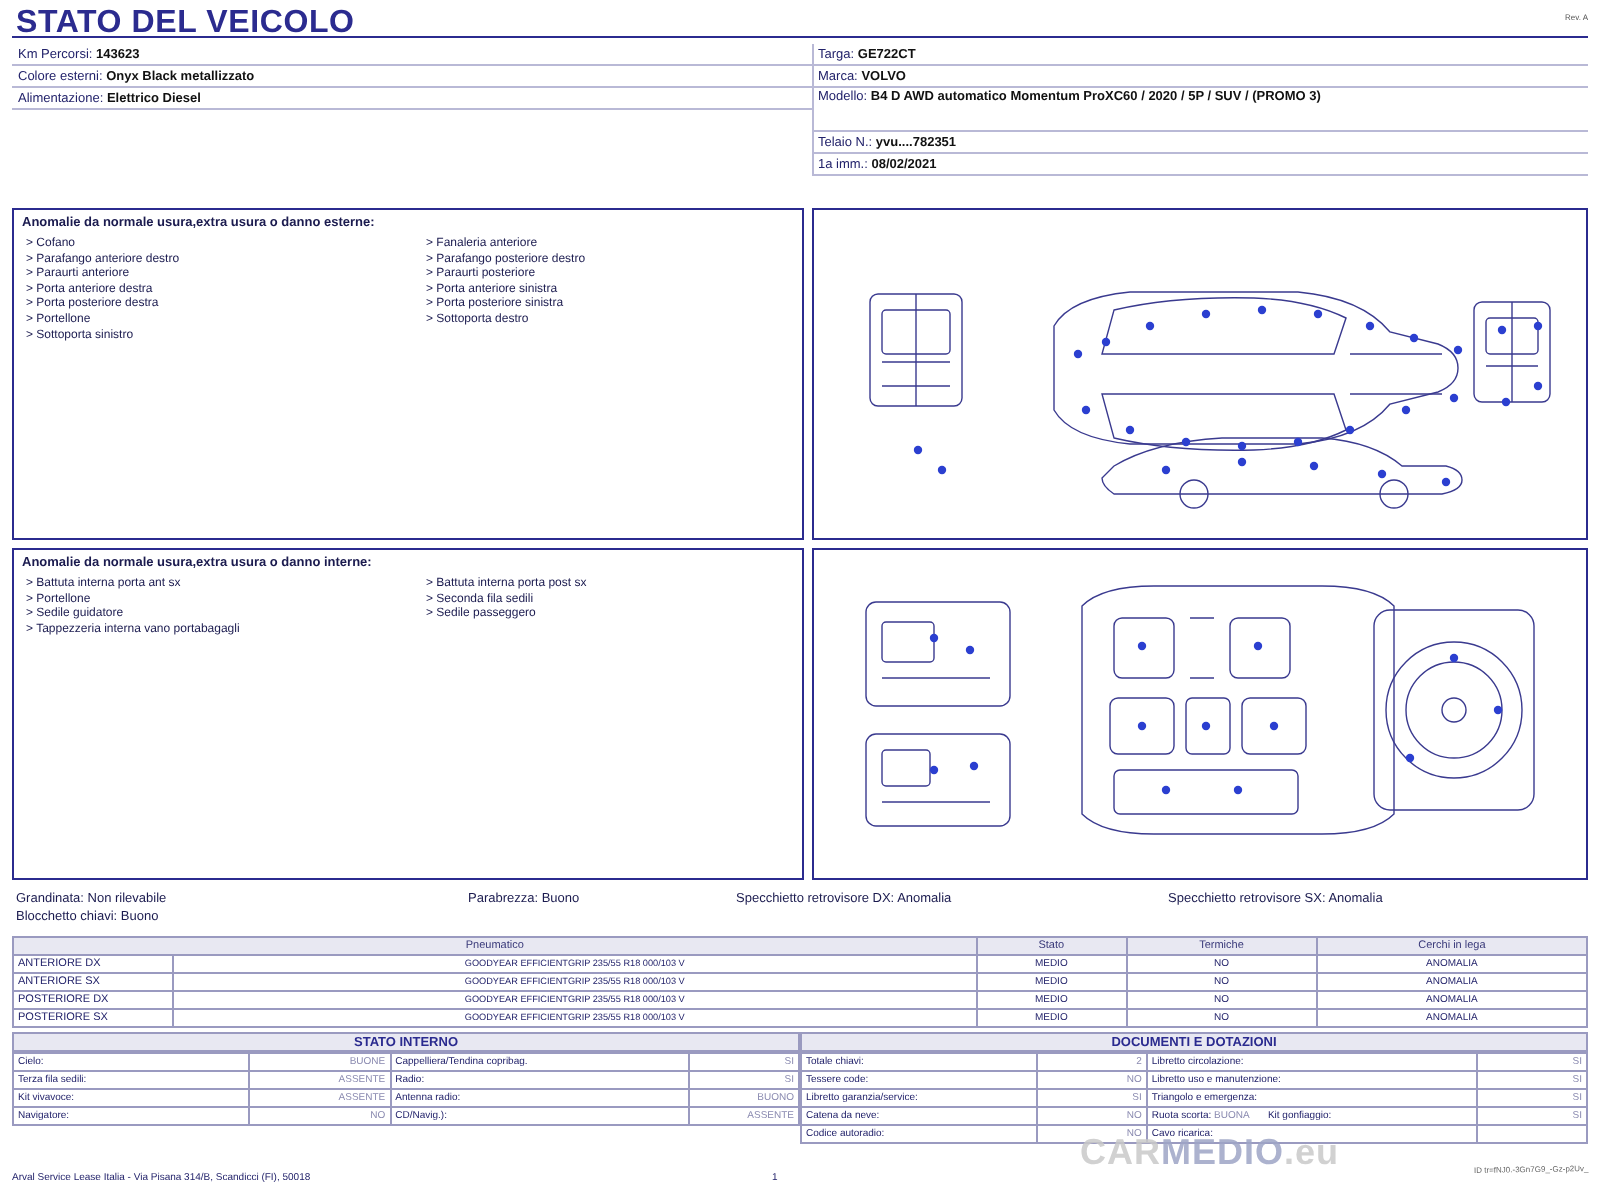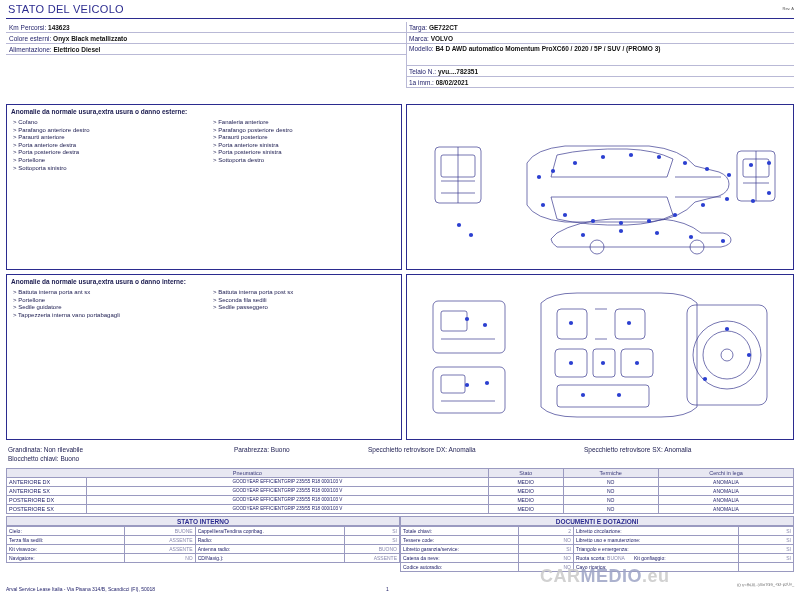--- a/index.html
+++ b/index.html
@@ -11,21 +11,21 @@
     font-size:6px;
     color:#1b1b4f;
     position:relative;
     overflow:hidden;
   }
   .page { position:absolute; left:0; top:0; width:800px; height:600px; }
 
   
   .doc-title {
     position:absolute; left:8px; top:3px;
-    font-size:11px; font-weight:normal; letter-spacing:0.3px;
+    font-size:16px; font-weight:bold; letter-spacing:0.3px;
     color:#2b2b8f;
   }
   .rev {
     position:absolute; right:6px; top:6px;
     font-size:4px; color:#555;
   }
   .hr-top { position:absolute; left:6px; top:18px; width:788px; height:1px; background:#2b2b8f; }
 
   
   .info { position:absolute; left:6px; top:22px; width:788px; height:72px; }

